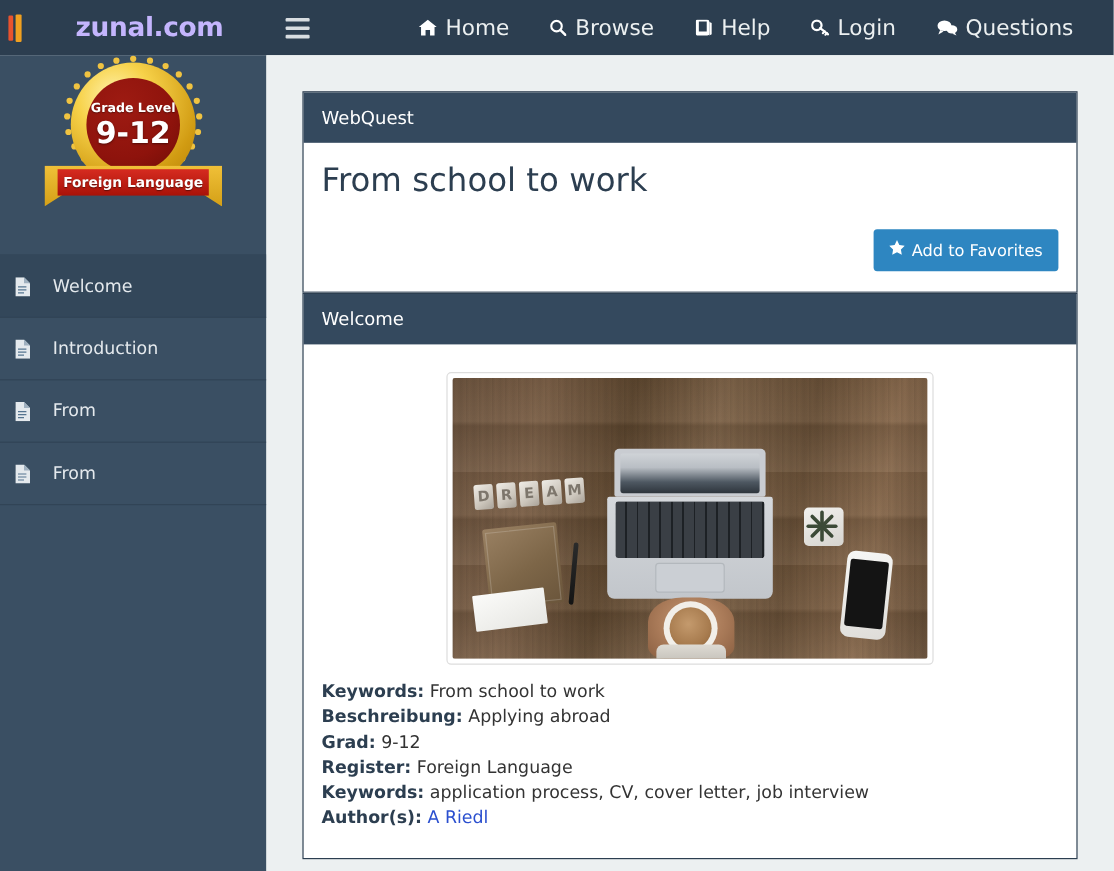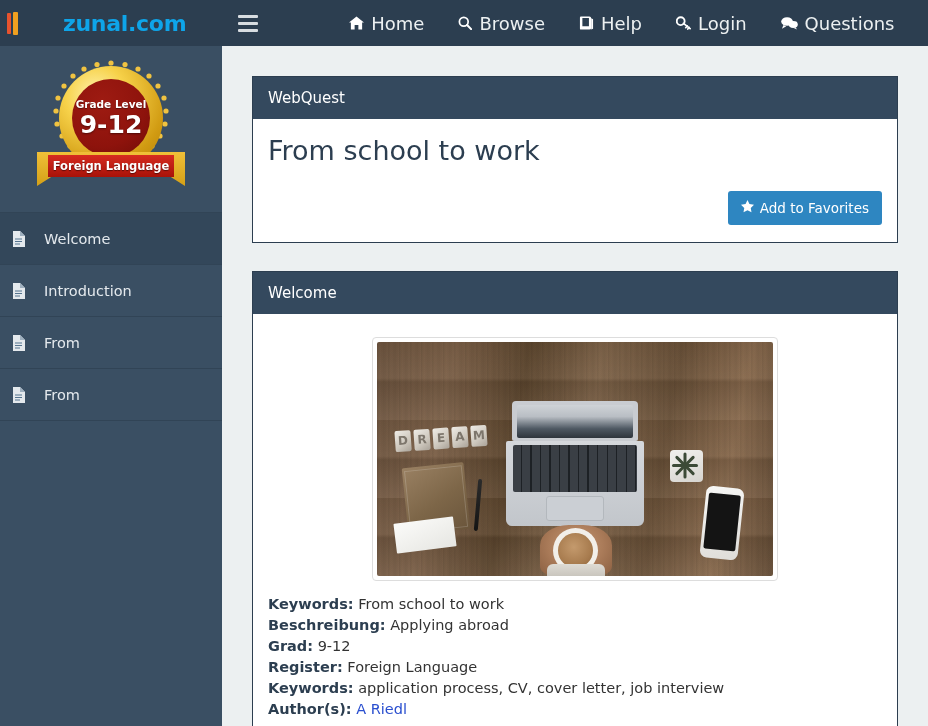--- a/index.html
+++ b/index.html
@@ -38,21 +38,21 @@
     width: 0; height: 0;
     border-top: 0 solid transparent;
     border-left: 19px solid #16a085;
     border-bottom: 0 solid transparent;
     height: 26px;
     clip-path: polygon(0 0, 100% 12%, 100% 88%, 0 100%);
     background: #16a085;
     border: none;
   }
   .brand-name {
-    color: #0ea5e9;
+    color: #c4b5fd;
     font-size: 22px;
     font-weight: bold;
     letter-spacing: -0.3px;
     margin-left: 17px;
     white-space: nowrap;
   }
   .hamburger {
     margin-left: 52px;
     width: 22px; height: 22px;
     display: flex; flex-direction: column; justify-content: center; gap: 4px;
@@ -81,21 +81,21 @@
   .nav-link svg { display: block; }
 
   
   .sidebar {
     position: absolute; top: 46px; left: 0;
     width: 222px; height: 680px;
     background: #3a4f63;
   }
   .badge-wrap {
     height: 166px;
-    display: flex; align-items: center; justify-content: center;
+    display: flex; justify-content: center;
     padding-top: 4px;
   }
   .seal { position: relative; width: 160px; height: 134px; }
   .seal-outer {
     position: absolute; left: 28px; top: 2px;
     width: 104px; height: 104px;
     border-radius: 50%;
     background: radial-gradient(circle at 35% 28%, #fff3b0 0%, #f7d24a 30%, #d19b12 70%, #b07c08 100%);
   }
   .seal-inner {
@@ -157,21 +157,20 @@
   
   .content {
     position: absolute; top: 46px; left: 222px;
     width: 706px; height: 680px;
     background: #ecf0f1;
     padding: 30px;
   }
   .panel {
     background: #fff;
     border: 1px solid #2c3e50;
-    margin-bottom: 28px;
   }
   .panel-head {
     background: #34495e;
     color: #fff;
     font-size: 15px;
     padding: 12px 15px;
     line-height: 1.2;
   }
   .panel-body { padding: 14px 15px 15px 15px; }
   .wq-title {

